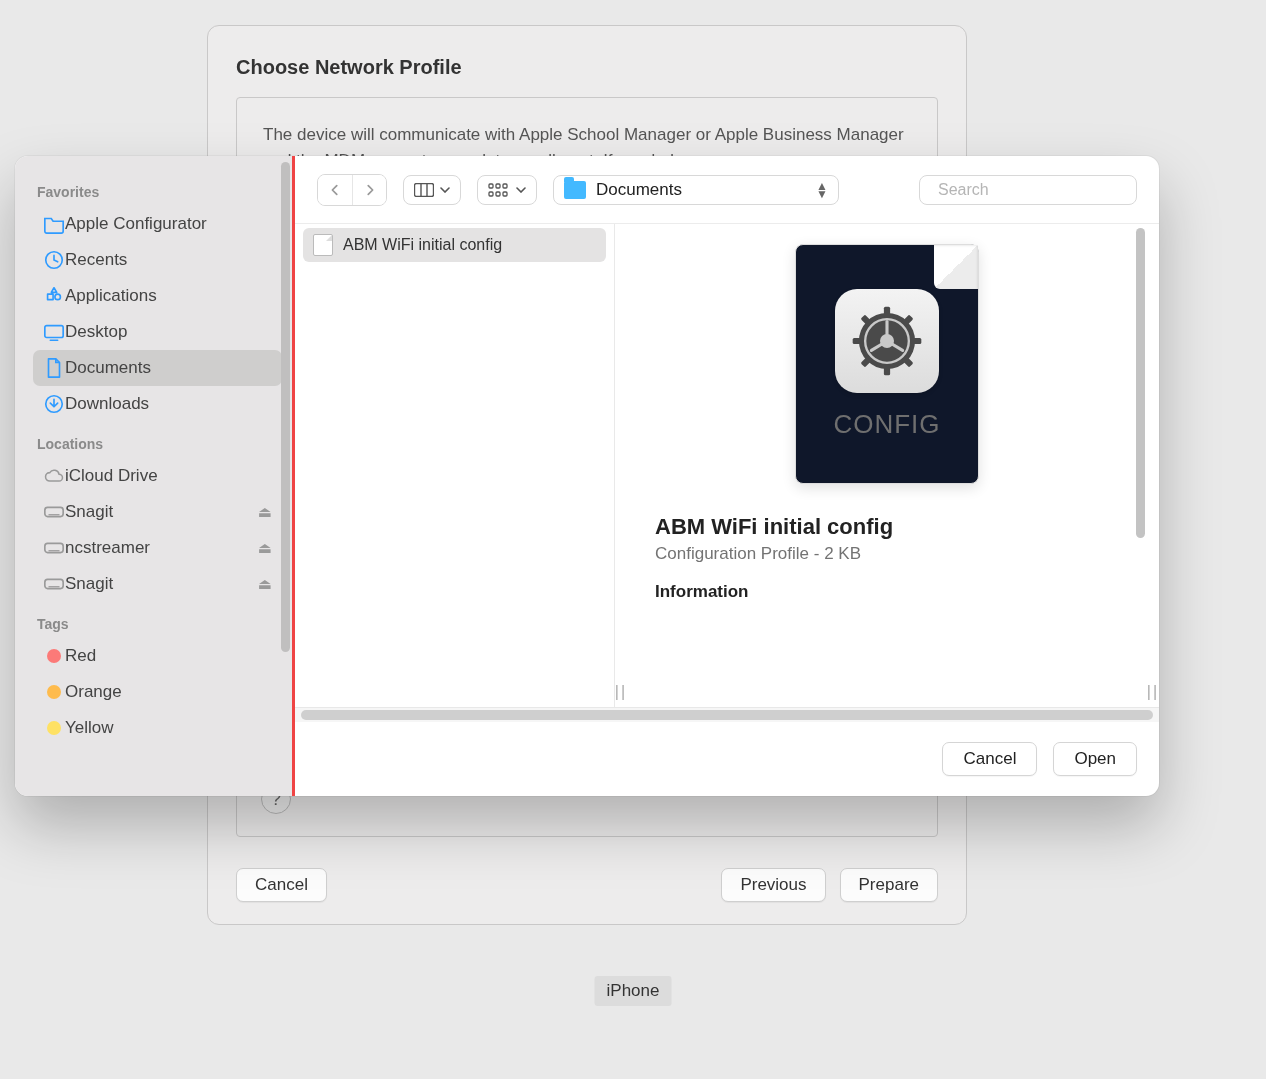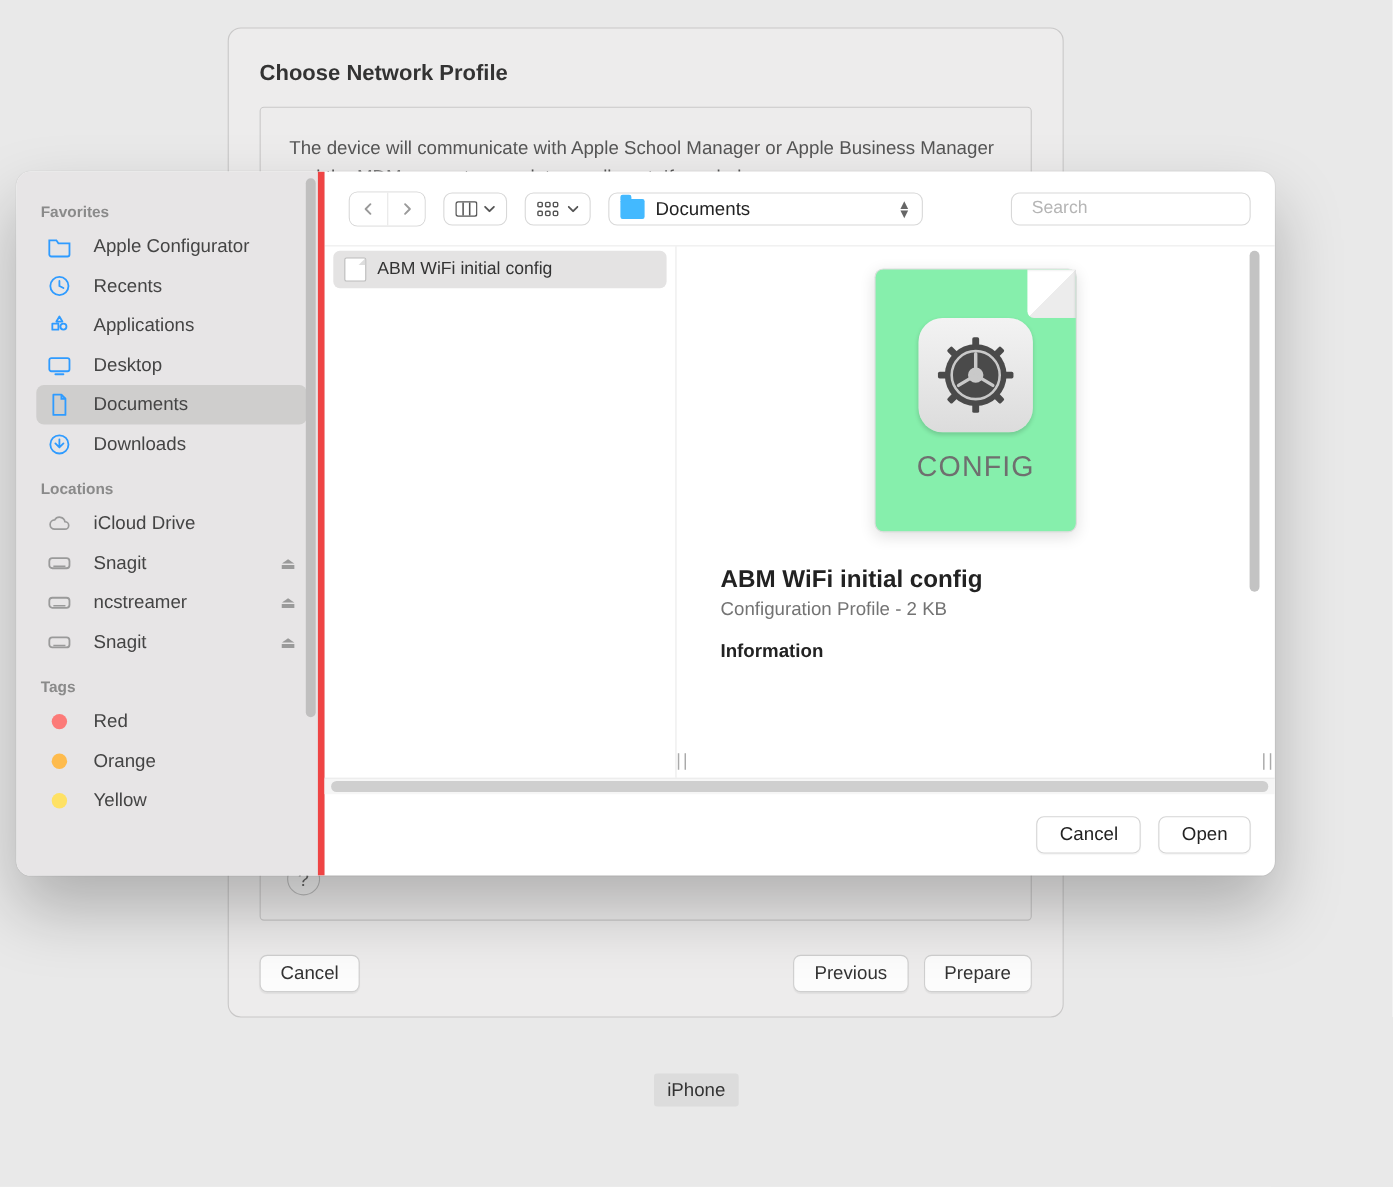--- a/index.html
+++ b/index.html
@@ -17,25 +17,25 @@
   .bg-buttons .bg-btn + .bg-btn { margin-left: 14px; }
 
   .device-label { position: absolute; left: 50%; transform: translateX(-50%); top: 976px; background: #dcdcdc; padding: 5px 12px; font-size: 17px; color: #333; border-radius: 3px;}
 
   
   .sheet { position: absolute; left: 15px; top: 156px; width: 1144px; height: 640px; background: #fff; border-radius: 13px; box-shadow: 0 30px 60px rgba(0,0,0,0.25), 0 0 0 1px rgba(0,0,0,0.04); overflow: hidden; display: flex; flex-direction: column; }
 
   .sheet-body { flex: 1; display: flex; min-height: 0; }
 
   
-  .sidebar { width: 280px; background: #e7e5e6; border-right: 6px solid #ef4444; padding: 14px 10px 10px 18px; overflow-y: auto; position: relative;}
+  .sidebar { width: 280px; background: #e7e5e6; border-right: 3px solid #ef4444; padding: 14px 10px 10px 18px; overflow-y: auto; position: relative;}
   .sidebar::-webkit-scrollbar { width: 9px; }
   .sb-heading { font-size: 14px; font-weight: 600; color: #8a8a8a; padding: 14px 4px 6px; }
   .sb-heading:first-child { padding-top: 4px; }
-  .sb-item { display: flex; align-items: center; gap: 20px; padding: 7px 10px; border-radius: 7px; font-size: 17px; color: #444; cursor: default; }
+  .sb-item { display: flex; align-items: center; gap: 0; padding: 7px 10px; border-radius: 7px; font-size: 17px; color: #444; cursor: default; }
   .sb-item.selected { background: #cfcecd; }
   .sb-item .eject { margin-left: auto; color: #9a9a9a; font-size: 15px; }
   .sb-icon { width: 22px; height: 22px; display: inline-flex; align-items: center; justify-content: center; }
   .sb-icon svg { width: 22px; height: 22px; }
   .tag-dot { width: 14px; height: 14px; border-radius: 50%; display: inline-block; margin: 0 4px 0 4px;}
 
   .sb-scrollbar { position:absolute; right:0; top:0; width:9px; height:490px; background:#c0bfbf; border-radius:5px; margin:6px 2px;}
 
   
   .maincol { flex: 1; display: flex; flex-direction: column; min-width: 0; }
@@ -57,21 +57,21 @@
 
   
   .browser { flex: 1; display: flex; min-height: 0; border-bottom: 1px solid #e8e8e8; position:relative;}
   .col-list { width: 320px; border-right: 1px solid #e9e9e9; padding: 4px 8px; }
   .file-row { display: flex; align-items: center; gap: 10px; padding: 6px 10px; border-radius: 6px; background: #e4e3e3; font-size: 16px; color: #333; }
   .file-ic { width: 20px; height: 22px; border: 1px solid #bbb; border-radius: 2px; background: #fff; position: relative; }
   .file-ic::after { content: ""; position: absolute; top: 0; right: 0; border-width: 0 0 6px 6px; border-style: solid; border-color: transparent transparent #ddd transparent; }
   .col-drag { width:12px; display:flex; align-items:flex-end; justify-content:center; color:#aaa; font-size:16px; padding-bottom:6px; letter-spacing:2px;}
 
   .preview { flex: 1; padding: 20px 28px 6px; overflow: hidden; position:relative; }
-  .pv-icon { width: 184px; height: 240px; margin: 0 auto 30px; background: #86efac; border: 1px solid #ddd; border-radius: 8px; box-shadow: 0 4px 14px rgba(0,0,0,0.12); position: relative; display:flex; flex-direction:column; align-items:center; justify-content:center; gap:16px;}
+  .pv-icon { width: 184px; height: 240px; margin: 0 auto 30px; background: #0f172a; border: 1px solid #ddd; border-radius: 8px; box-shadow: 0 4px 14px rgba(0,0,0,0.12); position: relative; display:flex; flex-direction:column; align-items:center; justify-content:center; gap:16px;}
   .pv-icon .fold { position:absolute; top:0; right:0; width:44px; height:44px; background: linear-gradient(135deg, #fff 0 50%, #ececec 50% 100%); border-bottom-left-radius:6px; box-shadow: -1px 1px 2px rgba(0,0,0,0.08) inset;}
   .gear-badge { width: 104px; height: 104px; border-radius: 22px; background: linear-gradient(#f3f3f3,#dcdcdc); display:flex; align-items:center; justify-content:center; box-shadow: 0 2px 4px rgba(0,0,0,0.15);}
   .pv-icon .config-label { font-size: 26px; letter-spacing: 1px; color: #6f6f6f; font-weight: 500;}
   .pv-title { font-size: 22px; font-weight: 600; color: #222; }
   .pv-sub { font-size: 17px; color: #737373; margin-top: 4px; }
   .pv-info-h { font-size: 17px; font-weight: 700; margin-top: 18px; color: #222;}
   .pv-row { display: flex; justify-content: space-between; font-size: 16px; margin-top: 10px; }
   .pv-row .k { color: #888; }
   .pv-row .v { color: #333; }
 

